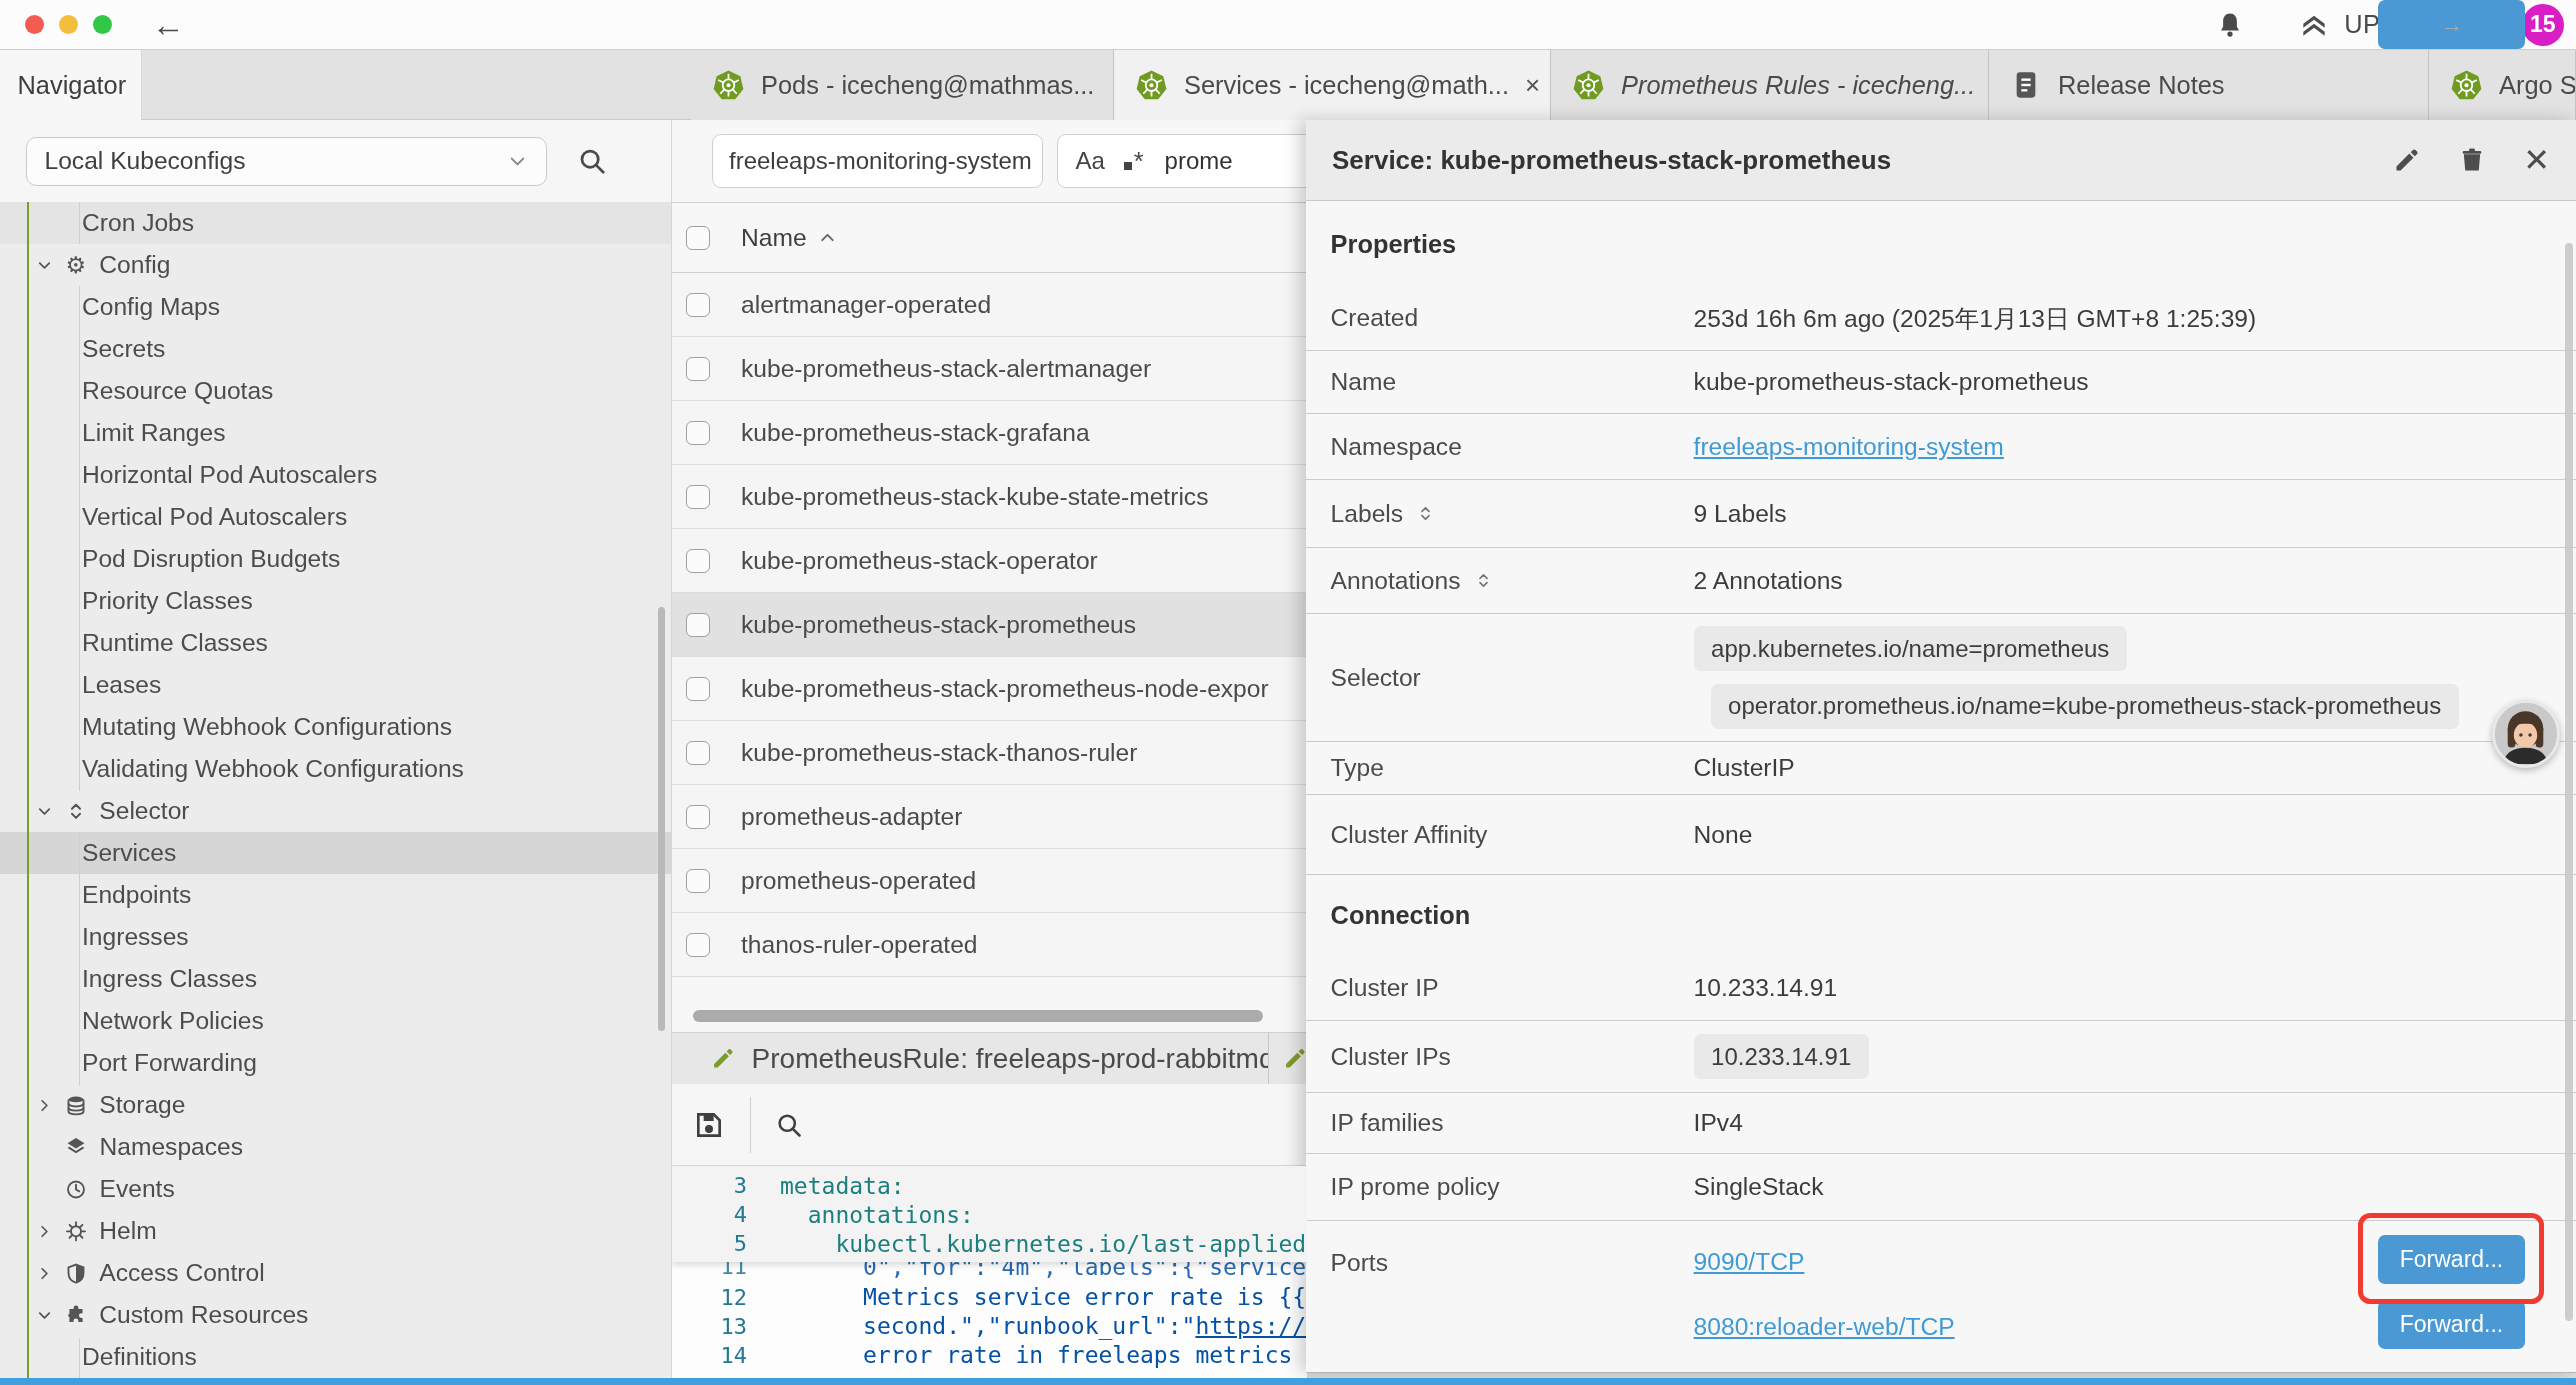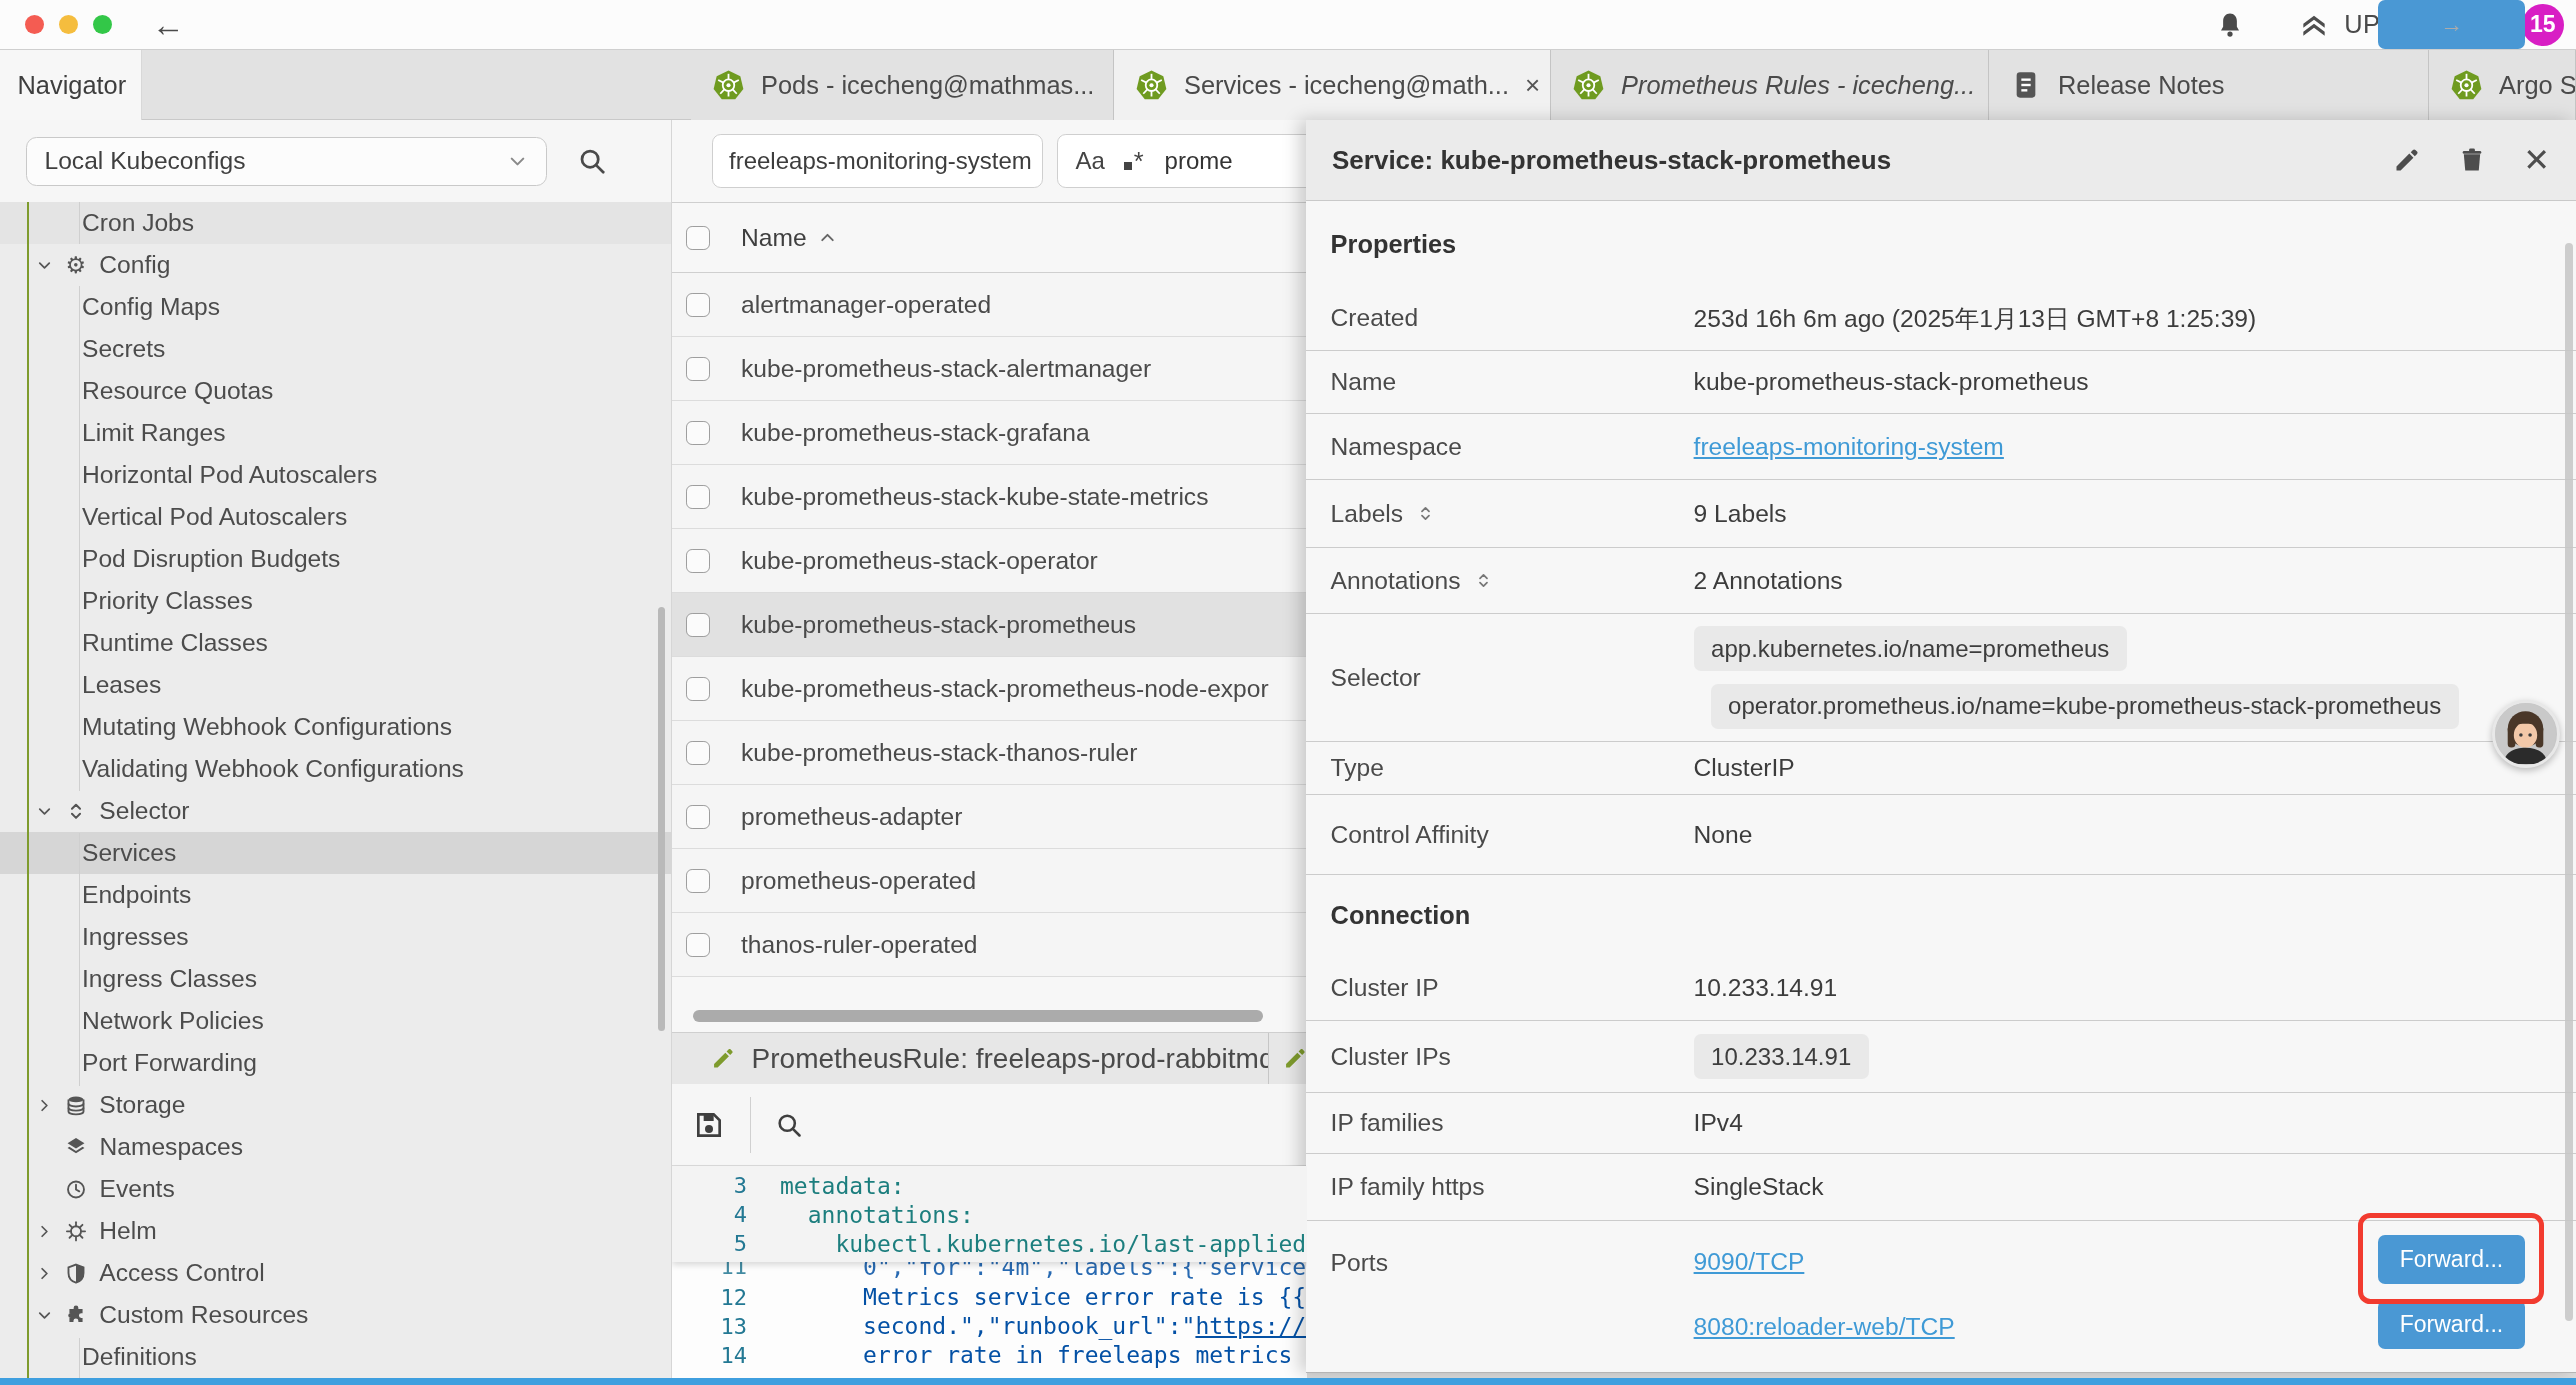--- a/index.html
+++ b/index.html
@@ -641,38 +641,38 @@
       <span class="chips">
         <span class="chip">app.kubernetes.io/name=prometheus</span>
         <span class="chip">operator.prometheus.io/name=kube-prometheus-stack-prometheus</span>
       </span>
     </div>
     <div class="drow r-type">
       <span class="dlabel">Type</span>
       <span class="dvalue">ClusterIP</span>
     </div>
     <div class="drow r-session">
-      <span class="dlabel">Control Affinity</span>
+      <span class="dlabel">Cluster Affinity</span>
       <span class="dvalue">None</span>
     </div>
     <div class="dsec sec-conn">Connection</div>
     <div class="drow r-clusterip">
       <span class="dlabel">Cluster IP</span>
       <span class="dvalue">10.233.14.91</span>
     </div>
     <div class="drow r-clusterips">
       <span class="dlabel">Cluster IPs</span>
       <span class="chip">10.233.14.91</span>
     </div>
     <div class="drow r-ipfam">
       <span class="dlabel">IP families</span>
       <span class="dvalue">IPv4</span>
     </div>
     <div class="drow r-ippol">
-      <span class="dlabel">IP family https</span>
+      <span class="dlabel">IP prome policy</span>
       <span class="dvalue">SingleStack</span>
     </div>
     <div class="drow r-ports">
       <span class="dlabel">Ports</span>
       <span class="plinks">
         <a class="plink">9090/TCP</a>
         <a class="plink">8080:reloader-web/TCP</a>
       </span>
       <div class="redbox"></div>
       <div class="fwd fwd1">Forward...</div>

